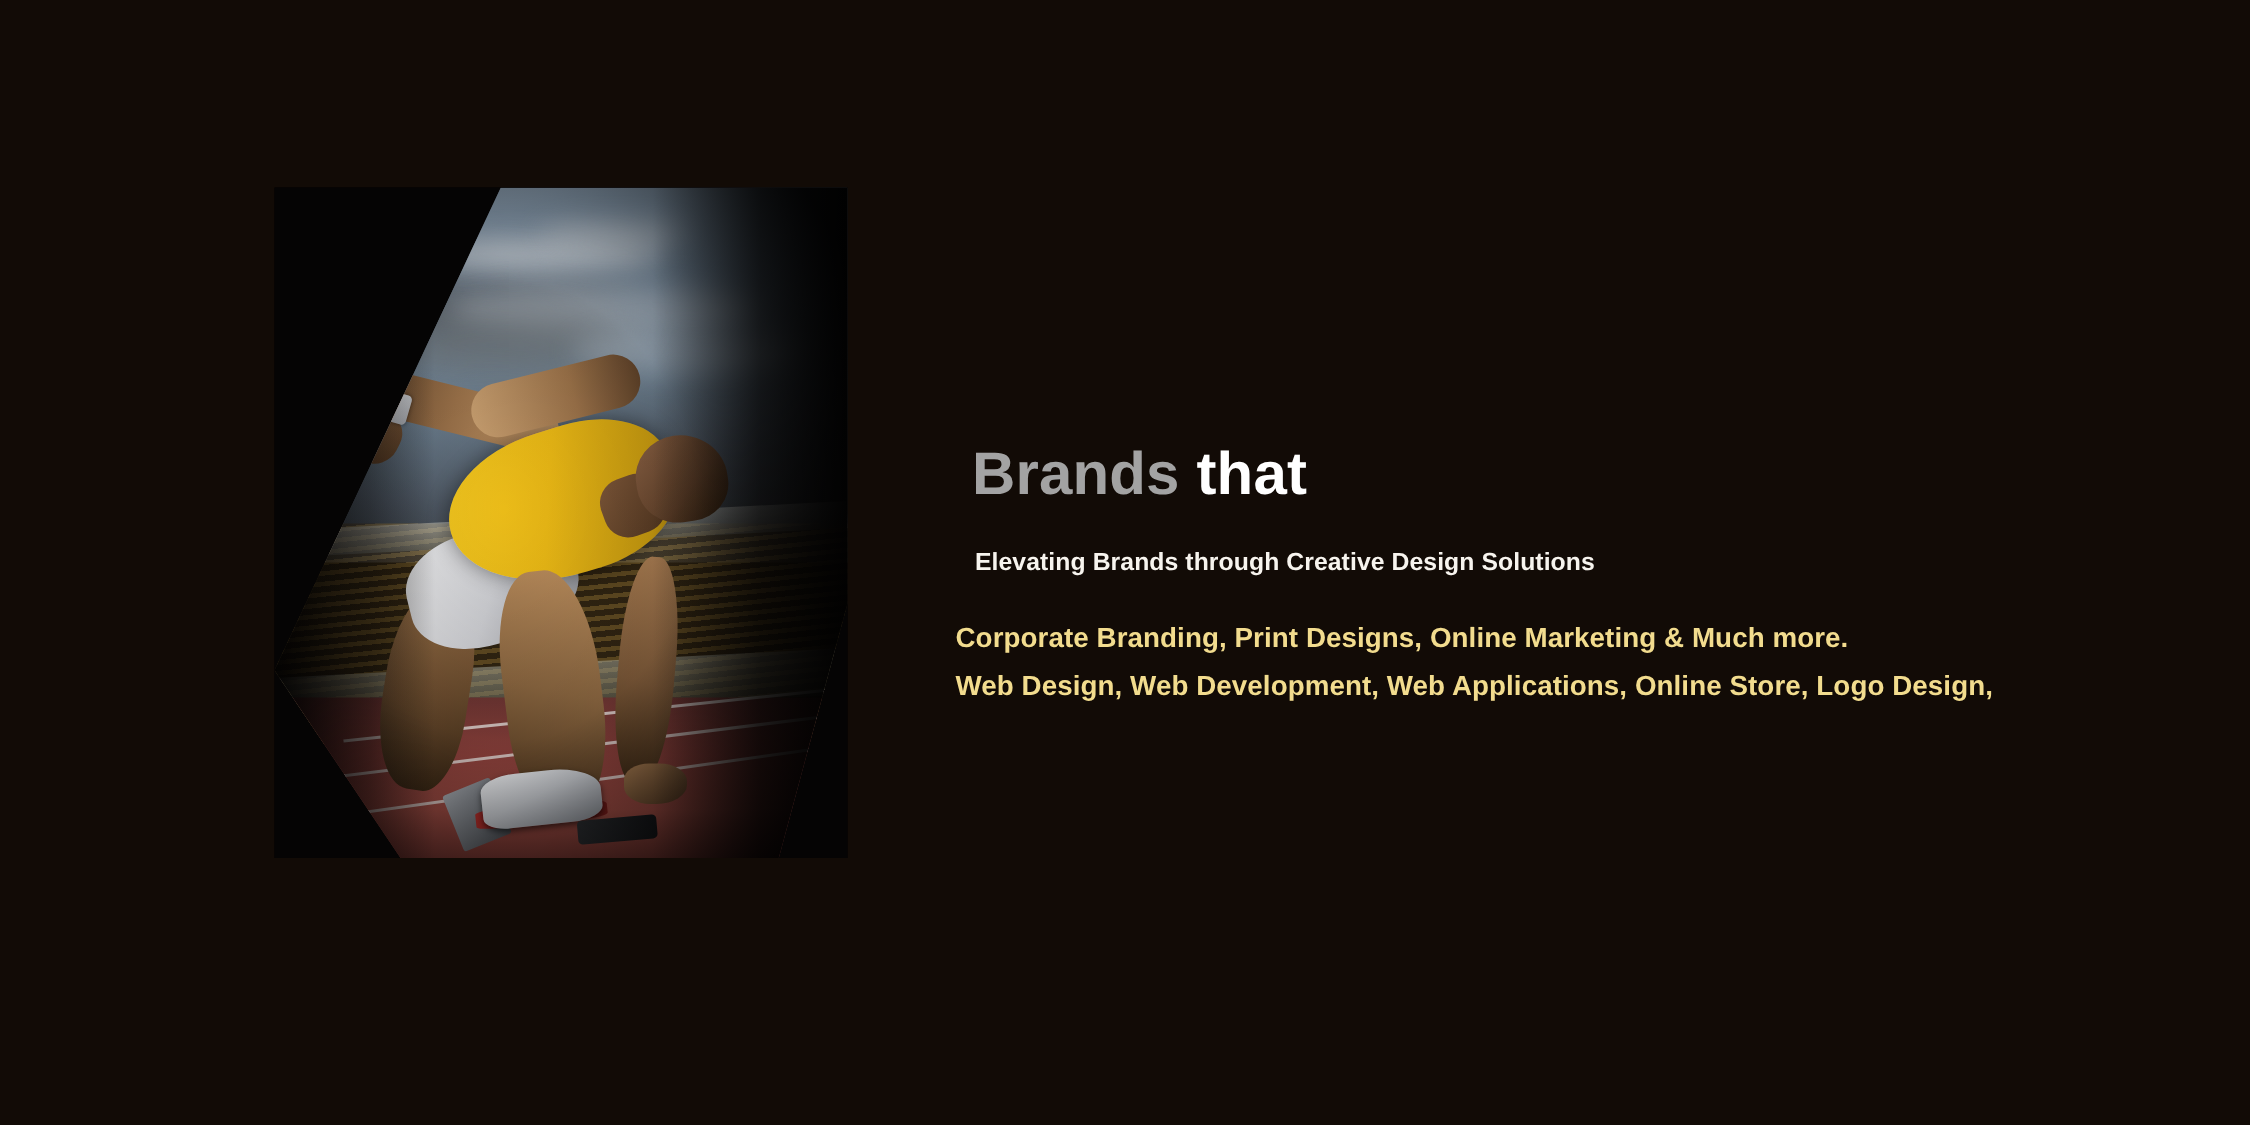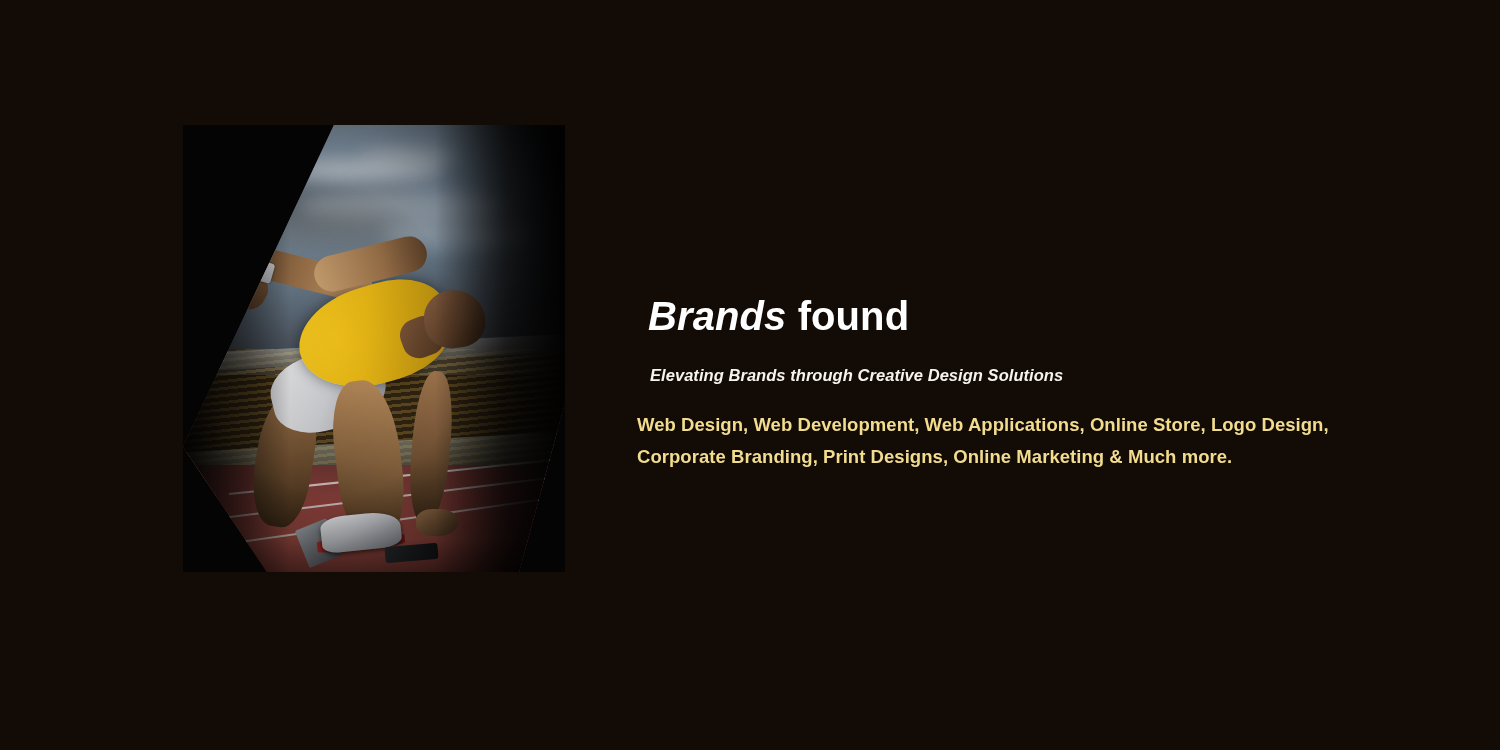--- a/index.html
+++ b/index.html
@@ -306,32 +306,31 @@
 
   .headline {
     margin: 0;
     padding-left: 11px;
     font-size: 40px;
     font-weight: 700;
     line-height: 1.33;
     letter-spacing: 0.1px;
     color: #FFFFFF;
   }
-  .headline .hl-accent { color: #ffffff; font-style: italic; }
+  .headline .hl-accent { color: #a3a3a3; }
   .headline .hl-line { display: block; white-space: nowrap; }
 
   .subtitle {
     margin: 23px 0 0 0;
     padding-left: 13px;
     font-size: 16.5px;
     font-weight: 700;
     letter-spacing: 0.05px;
     color: #F7F4EE;
     white-space: nowrap;
-    font-style: italic;
   }
 
   .services {
     margin: 24px 0 0 0;
     font-size: 18.5px;
     font-weight: 700;
     line-height: 1.72;
     letter-spacing: 0.05px;
     color: #F2DC8E;
     max-width: 740px;
@@ -389,24 +388,24 @@
         <div class="left-shade"></div>
         <div class="right-shade"></div>
         <div class="vignette"></div>
       </div>
     </div>
   </div>
 
   <div class="copy">
 
     <h1 class="headline">
-      <span class="hl-line"><span class="hl-accent">Brands</span><span> found</span></span>
+      <span class="hl-line"><span class="hl-accent">Brands</span><span> that</span></span>
     </h1>
 
     <p class="subtitle">Elevating Brands through Creative Design Solutions</p>
 
     <p class="services">
+      <span class="svc-line">Corporate Branding, Print Designs, Online Marketing &amp; Much more.</span>
       <span class="svc-line">Web Design, Web Development, Web Applications, Online Store, Logo Design,</span>
-      <span class="svc-line">Corporate Branding, Print Designs, Online Marketing &amp; Much more.</span>
     </p>
 
   </div>
 </div>
 
 </body></html>

